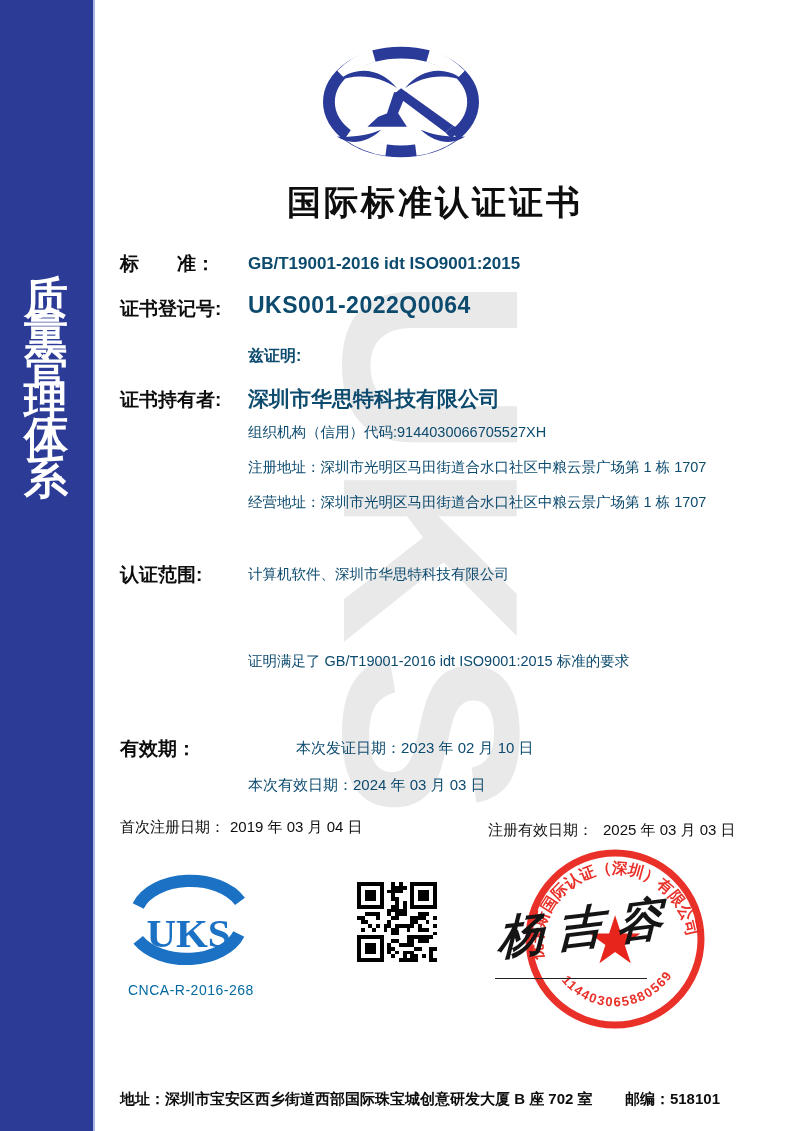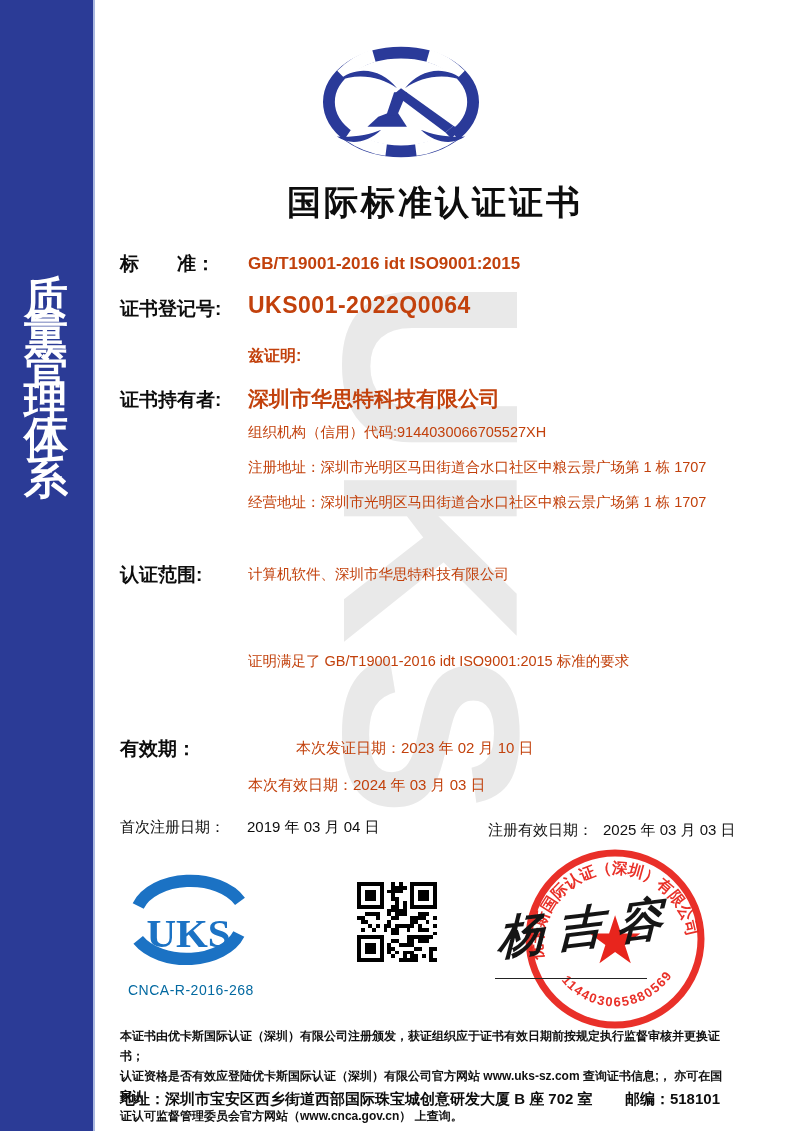--- a/index.html
+++ b/index.html
@@ -43,41 +43,41 @@
   .content{position:absolute;left:95px;top:4px;width:611px;height:1131px;z-index:1;}
 
   .emblem{position:absolute;left:227px;top:42px;width:158px;height:112px;}
 
   .cert-title{
     position:absolute;left:0;top:176px;width:680px;text-align:center;
     font-size:34px;font-weight:800;letter-spacing:3px;color:#0d0d0d;
   }
 
   .label{position:absolute;left:25px;font-size:19px;font-weight:800;color:#0d0d0d;white-space:pre;}
-  .value{position:absolute;left:153px;color:#c2410c;white-space:nowrap;}
+  .value{position:absolute;left:153px;color:#0c4a6e;white-space:nowrap;}
 
   .row-standard-label{top:247px;}
   .row-standard-value{top:250px;font-size:17px;font-weight:700;}
   .row-regno-label{top:292px;}
   .row-regno-value{top:288px;font-size:23px;font-weight:800;letter-spacing:.5px;}
   .row-certify{top:342px;font-size:16px;font-weight:700;}
   .row-holder-label{top:383px;}
   .row-holder-value{top:381px;font-size:21px;font-weight:800;}
   .row-orgcode{top:419px;font-size:14.5px;}
   .row-regaddr{top:454px;font-size:14.5px;}
   .row-bizaddr{top:489px;font-size:14.5px;}
   .row-scope-label{top:558px;}
   .row-scope-value{top:561px;font-size:14.5px;}
   .row-audit1{top:622px;font-size:14.5px;}
   .row-audit2{top:648px;font-size:14.5px;}
   .row-validity-label{top:732px;}
   .row-issue{top:735px;font-size:15px;margin-left:48px;}
   .row-valid{top:772px;font-size:15px;}
   .row-firstreg{top:814px;left:25px;font-size:15px;white-space:nowrap;}
-  .row-firstreg .lbl{margin-right:22px;}
+  .row-firstreg .lbl{margin-right:5px;}
   .row-regvalid{position:absolute;top:817px;left:393px;font-size:15px;white-space:nowrap;}
   .row-regvalid .lbl{margin-right:10px;}
 
   
   .uks-logo{position:absolute;left:35px;top:860px;width:117px;height:112px;}
   .cnca-code{position:absolute;left:33px;top:978px;font-size:14px;color:#0369a1;letter-spacing:.5px;}
   .qr{position:absolute;left:262px;top:878px;width:80px;height:80px;}
 
   .stamp{position:absolute;left:425px;top:840px;width:190px;height:190px;z-index:2;}
   .signature{
@@ -312,25 +312,20 @@
       </text>
       <text font-size="13" font-weight="700" fill="var(--stamp_red)" letter-spacing="1.5" opacity="0.95">
         <textPath href="#arcBottom" startOffset="4">114403065880569</textPath>
       </text>
       <text x="95" y="119" text-anchor="middle" font-size="66" fill="var(--stamp_red)">★</text>
     </svg>
 
     <div class="signature">杨吉容</div>
     <div class="sig-line"></div>
 
-    <div class="footer-note">
-      <div>本证书由优卡斯国际认证（深圳）有限公司注册颁发，获证组织应于证书有效日期前按规定执行监督审核并更换证书；</div>
-      <div>认证资格是否有效应登陆优卡斯国际认证（深圳）有限公司官方网站 www.uks-sz.com 查询证书信息;， 亦可在国家认</div>
-      <div>证认可监督管理委员会官方网站（www.cnca.gov.cn） 上查询。</div>
-    </div>
 
     <div class="footer-address">
       <span>地址：深圳市宝安区西乡街道西部国际珠宝城创意研发大厦 B 座 702 室</span>
       <span>邮编：518101</span>
     </div>
 
   </div>
 </div>
 
 </body></html>

